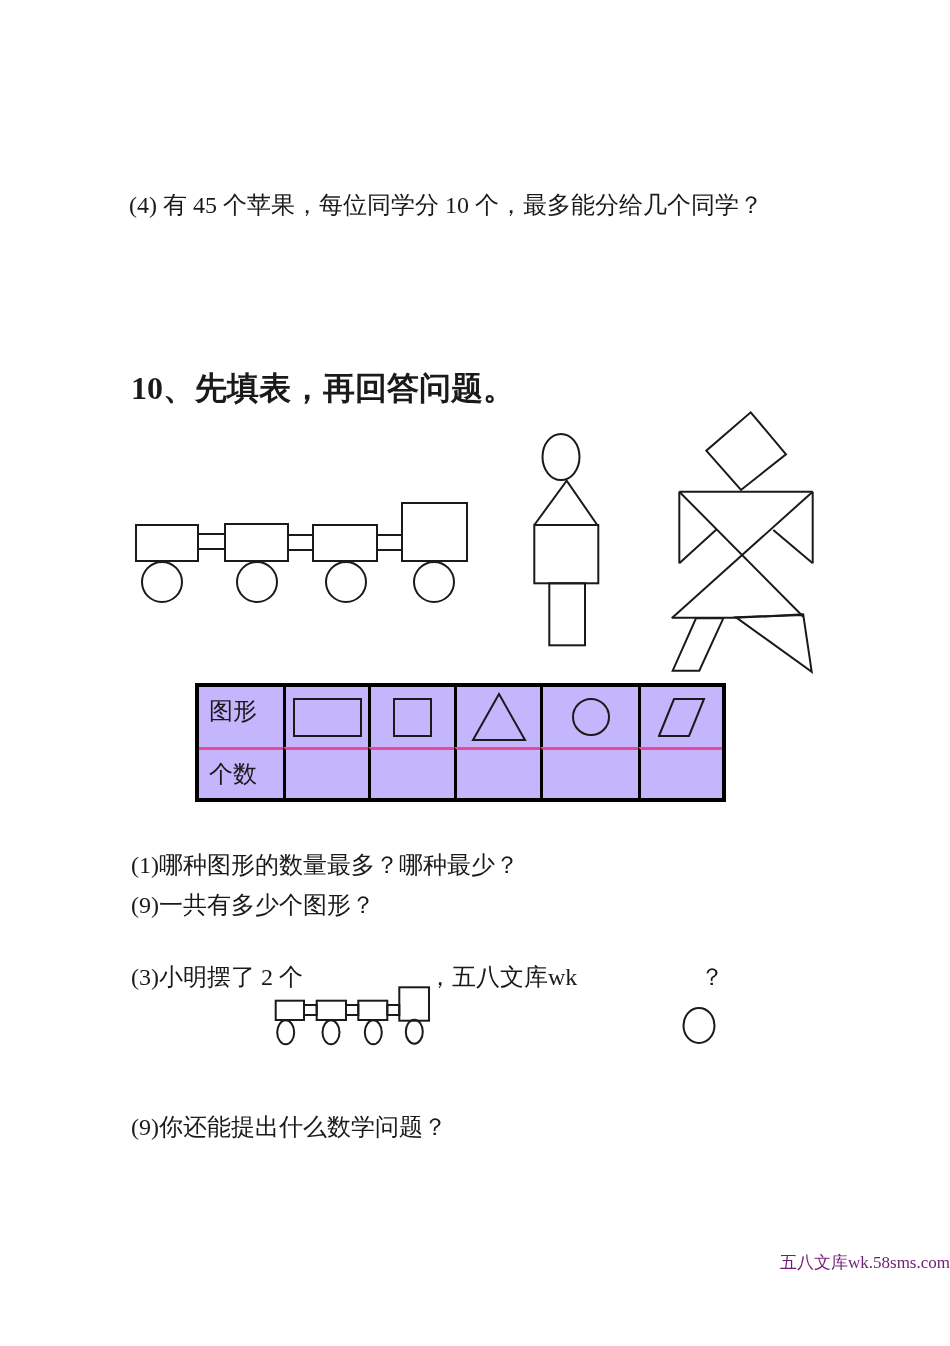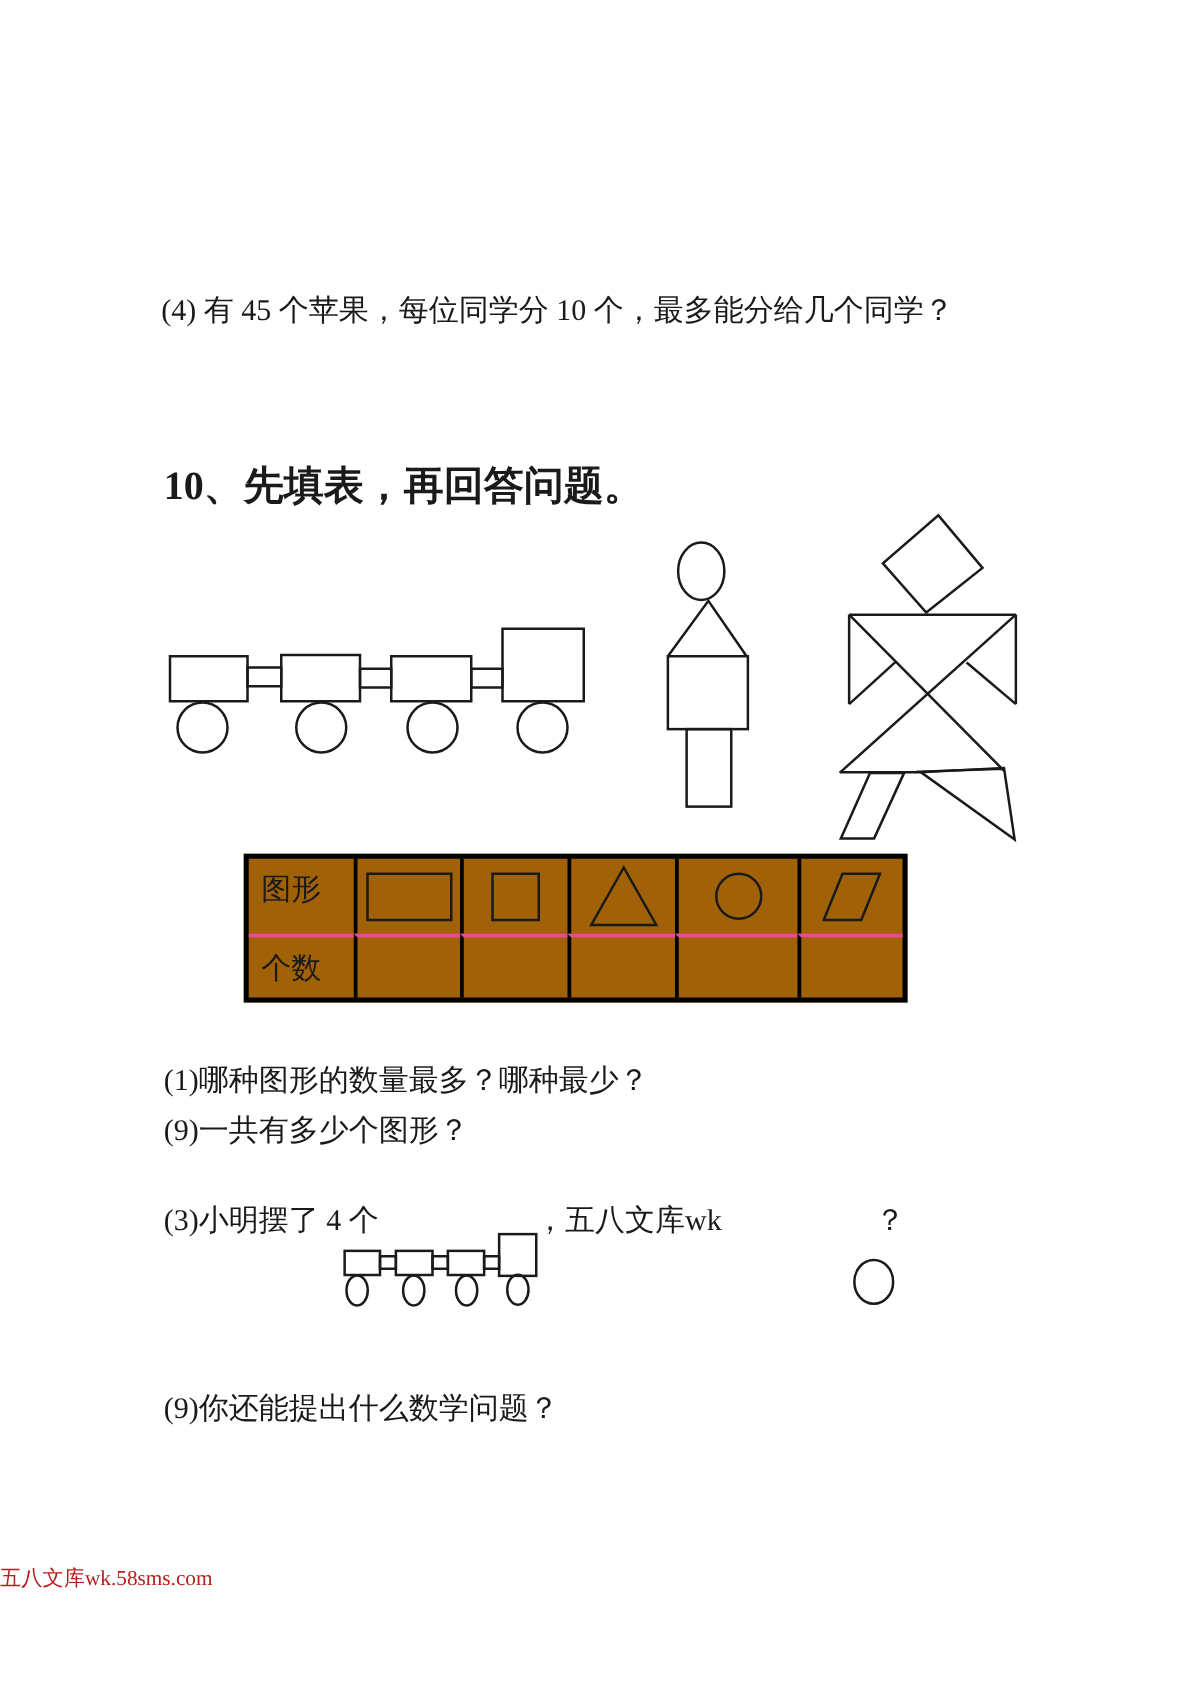--- a/index.html
+++ b/index.html
@@ -11,38 +11,38 @@
   .abs{position:absolute;}
   .txt{font-size:24px;line-height:1.1;white-space:pre;}
   .heading{font-size:32px;font-weight:bold;line-height:1.1;white-space:pre;}
   svg{display:block;}
   .fig path,.fig rect,.fig circle,.fig ellipse,.fig polygon,.fig polyline,.fig line{
     fill:none;stroke:#1a1a1a;stroke-width:2;
   }
   
   .shape-table{
     left:195px;top:683px;width:531px;height:119px;
-    border:4px solid #000;background:#a16207;box-sizing:border-box;
+    border:4px solid #000;background:#c4b5fd;box-sizing:border-box;
     display:grid;
     grid-template-columns:84px 85px 86px 86px 98px auto;
     grid-template-rows:60px auto;
   }
   .cell{box-sizing:border-box;display:flex;align-items:center;justify-content:center;}
   .cell.hdr{justify-content:flex-start;align-items:flex-start;padding:8px 0 0 10px;font-size:24px;}
   .cell.bl{border-left:3px solid #000;}
   .cell.bt{border-top:3px solid #ec4899;}
   .footer{
-    left:0;top:1251px;width:950px;text-align:left;
-    font-size:17px;color:#b91c1c;
+    left:0;top:1251px;width:950px;text-align:right;
+    font-size:17px;color:#701a75;
   }
 </style>
 </head>
 <body>
 
-<div class="abs txt" style="left:129px;top:192px;margin-top:44px;">(4) 有 45 个苹果，每位同学分 10 个，最多能分给几个同学？</div>
+<div class="abs txt" style="left:129px;top:192px;">(4) 有 45 个苹果，每位同学分 10 个，最多能分给几个同学？</div>
 
 <div class="abs heading" style="left:131px;top:371px;">10、先填表，再回答问题。</div>
 
 <svg class="abs fig" style="left:130px;top:498px;" width="345" height="110" viewBox="0 0 345 110">
   <rect x="6" y="27" width="62" height="36"></rect>
   <rect x="68" y="36" width="27" height="15"></rect>
   <rect x="95" y="26" width="63" height="37"></rect>
   <rect x="158" y="37" width="25" height="15"></rect>
   <rect x="183" y="27" width="64" height="36"></rect>
   <rect x="247" y="37" width="25" height="15"></rect>
@@ -108,21 +108,21 @@
   <div class="cell bl bt"></div>
   <div class="cell bl bt"></div>
   <div class="cell bl bt"></div>
   <div class="cell bl bt"></div>
 </div>
 
 <div class="abs txt" style="left:131px;top:852px;">(1)哪种图形的数量最多？哪种最少？</div>
 
 <div class="abs txt" style="left:131px;top:892px;">(9)一共有多少个图形？</div>
 
-<div class="abs txt" style="left:131px;top:964px;">(3)小明摆了 4 个</div>
+<div class="abs txt" style="left:131px;top:964px;">(3)小明摆了 2 个</div>
 
 <svg class="abs fig" style="left:272px;top:985px;" width="162" height="62" viewBox="0 0 162 62">
   <rect x="3.7" y="15.7" width="28.3" height="19.3"></rect>
   <rect x="32" y="20" width="12.7" height="10"></rect>
   <rect x="44.7" y="15.7" width="29.3" height="19.3"></rect>
   <rect x="74" y="20" width="12.3" height="10"></rect>
   <rect x="86.3" y="15.7" width="29" height="19.3"></rect>
   <rect x="115.3" y="20" width="12" height="10"></rect>
   <rect x="127.3" y="2.3" width="29.7" height="33.4"></rect>
   <ellipse cx="13.7" cy="47.3" rx="8.5" ry="12"></ellipse>

